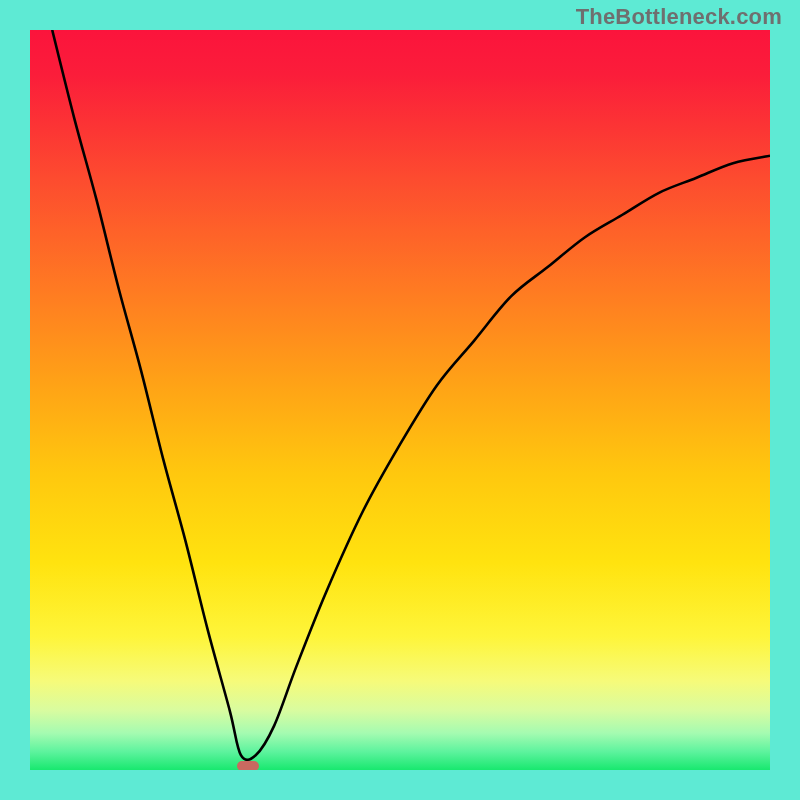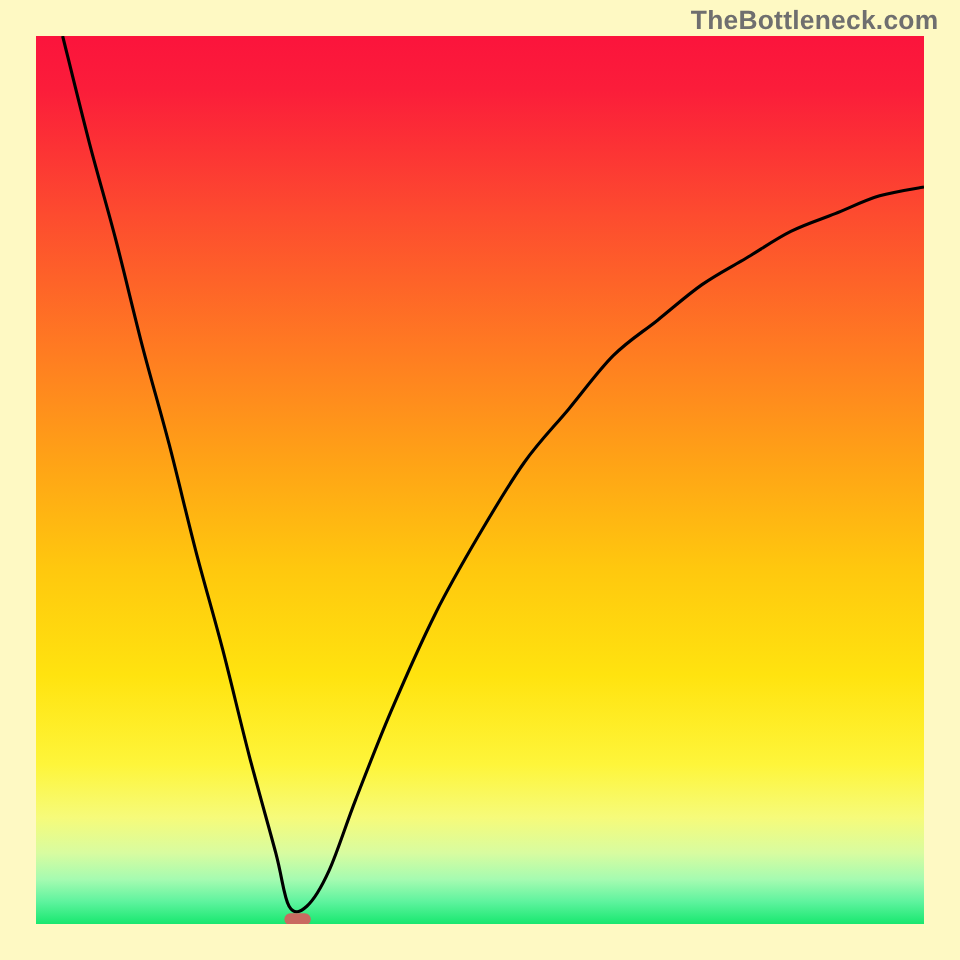--- a/index.html
+++ b/index.html
@@ -8,21 +8,21 @@
     width: 800px;
     height: 800px;
     background: #000;
     overflow: hidden;
     font-family: Arial, Helvetica, sans-serif;
   }
   .frame {
     position: relative;
     width: 800px;
     height: 800px;
-    background: #fef9c3;
+    background: #5eead4;
   }
   .watermark {
     position: absolute;
     top: 4px;
     right: 18px;
     color: #6f6f6f;
     font-size: 22px;
     font-weight: 600;
     letter-spacing: 0.2px;
     z-index: 10;

